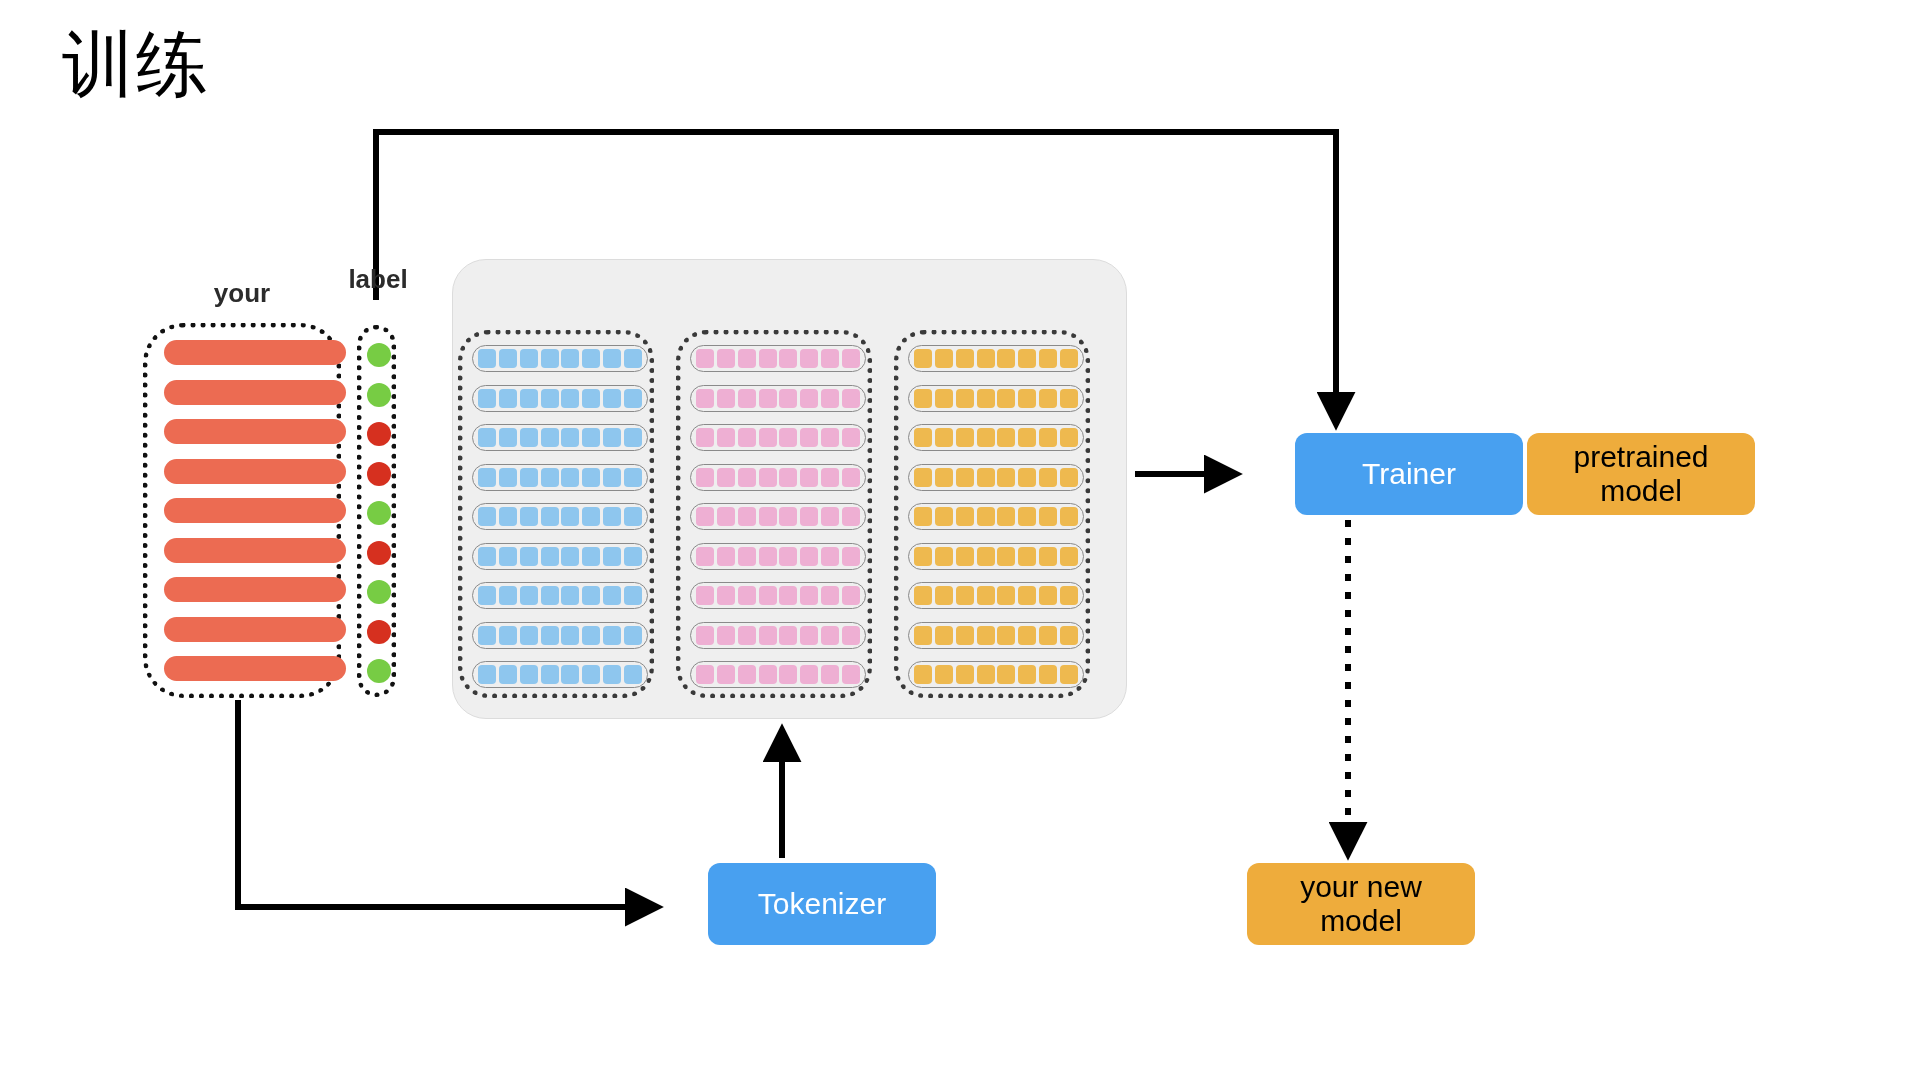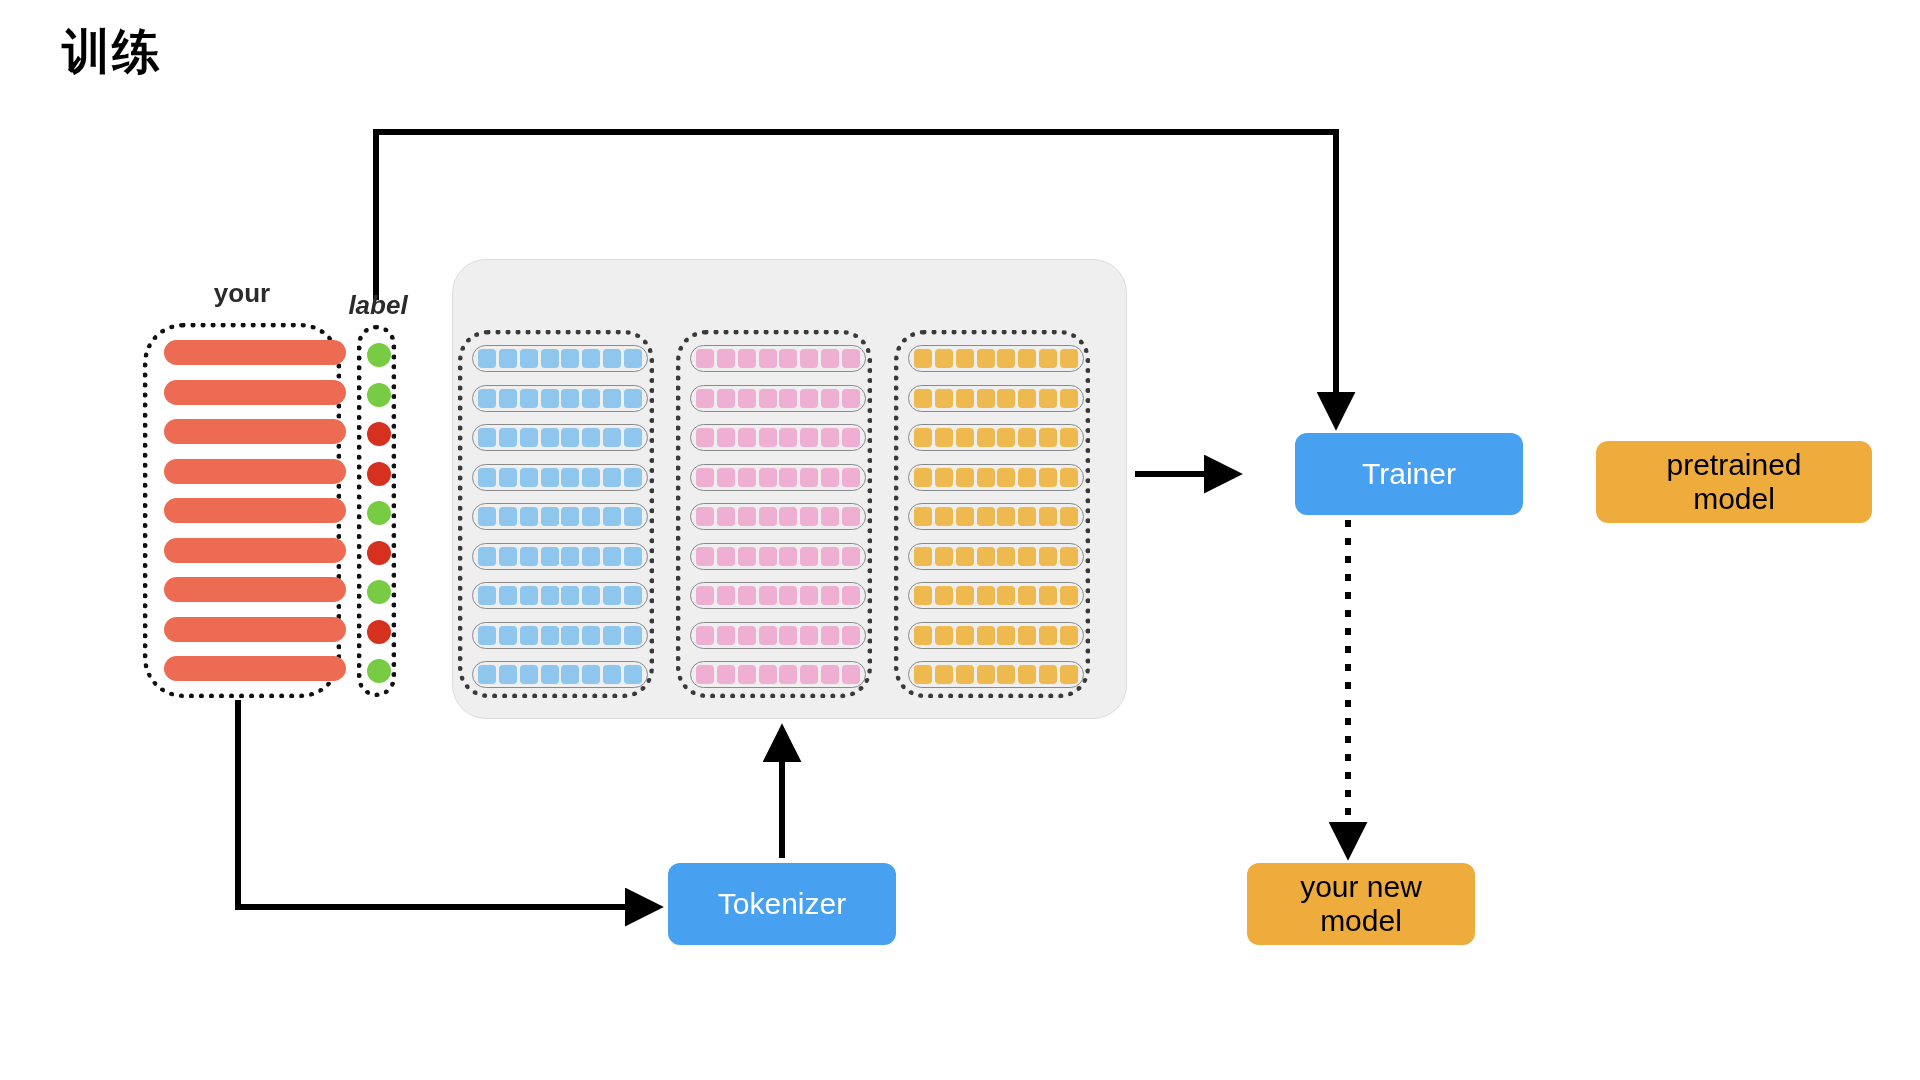--- a/index.html
+++ b/index.html
@@ -19,22 +19,22 @@
     position: relative;
     width: 1920px;
     height: 1080px;
   }
 
   
   #title {
     position: absolute;
     left: 62px;
     top: 28px;
-    font-size: 48px;
-    font-weight: bold;
+    font-size: 72px;
+    font-weight: normal;
     letter-spacing: 2px;
     line-height: 1;
     color: #000000;
     white-space: nowrap;
   }
 
   
   .col-caption {
     position: absolute;
     font-size: 26px;
@@ -145,22 +145,22 @@
     justify-content: center;
     text-align: center;
     font-size: 30px;
     line-height: 1.15;
     white-space: pre-line;
   }
   .node-blue   { background: #48a0f0; color: #ffffff; }
   .node-orange { background: #eeac3c; color: #000000; }
 
   #node-trainer   { left: 1295px; top: 433px; width: 228px; height: 82px; }
-  #node-pretrained{ left: 1596px; top: 433px; width: 276px; height: 82px; margin-top: 8px; }
-  #node-tokenizer { left: 668px;  top: 863px; width: 228px; height: 82px; }
+  #node-pretrained{ left: 1527px; top: 433px; width: 228px; height: 82px; }
+  #node-tokenizer { left: 708px;  top: 863px; width: 228px; height: 82px; }
   #node-new-model { left: 1247px; top: 863px; width: 228px; height: 82px; }
 
   
   #edges {
     position: absolute;
     left: 0;
     top: 0;
     width: 1920px;
     height: 1080px;
     pointer-events: none;
@@ -190,21 +190,21 @@
     <path d="M 782 858 L 782 729" fill="none" stroke="#000000" stroke-width="6" marker-end="url(#arrow)"></path>
 
     <path d="M 1135 474 L 1237 474" fill="none" stroke="#000000" stroke-width="6" marker-end="url(#arrow)"></path>
 
     <path d="M 1522 474 L 1485 474" fill="none" stroke="#000000" stroke-width="6" marker-end="url(#arrow)"></path>
 
     <path d="M 1348 520 L 1348 855" fill="none" stroke="#000000" stroke-width="6" stroke-dasharray="7 11" stroke-linecap="butt" marker-end="url(#arrow-dot)"></path>
   </svg>
 
   <div class="col-caption" style="left:143px; top:278px; width:198px;">your</div>
-  <div class="col-caption" style="left:330px; top:290px; width:96px;font-style:italic;">label</div>
+  <div class="col-caption" style="left:330px; top:264px; width:96px;">label</div>
   <div class="col-caption" style="left:458px; top:283px; width:196px;">input ids</div>
   <div class="col-caption" style="left:660px; top:283px; width:228px;">token type ids</div>
   <div class="col-caption" style="left:882px; top:283px; width:220px;">attention mask</div>
 
   <div class="dotted-box" id="text-box">
       <div class="text-bar" style="top: 12px;"></div>
       <div class="text-bar" style="top: 51.5px;"></div>
       <div class="text-bar" style="top: 91px;"></div>
       <div class="text-bar" style="top: 130.5px;"></div>
       <div class="text-bar" style="top: 170px;"></div>

